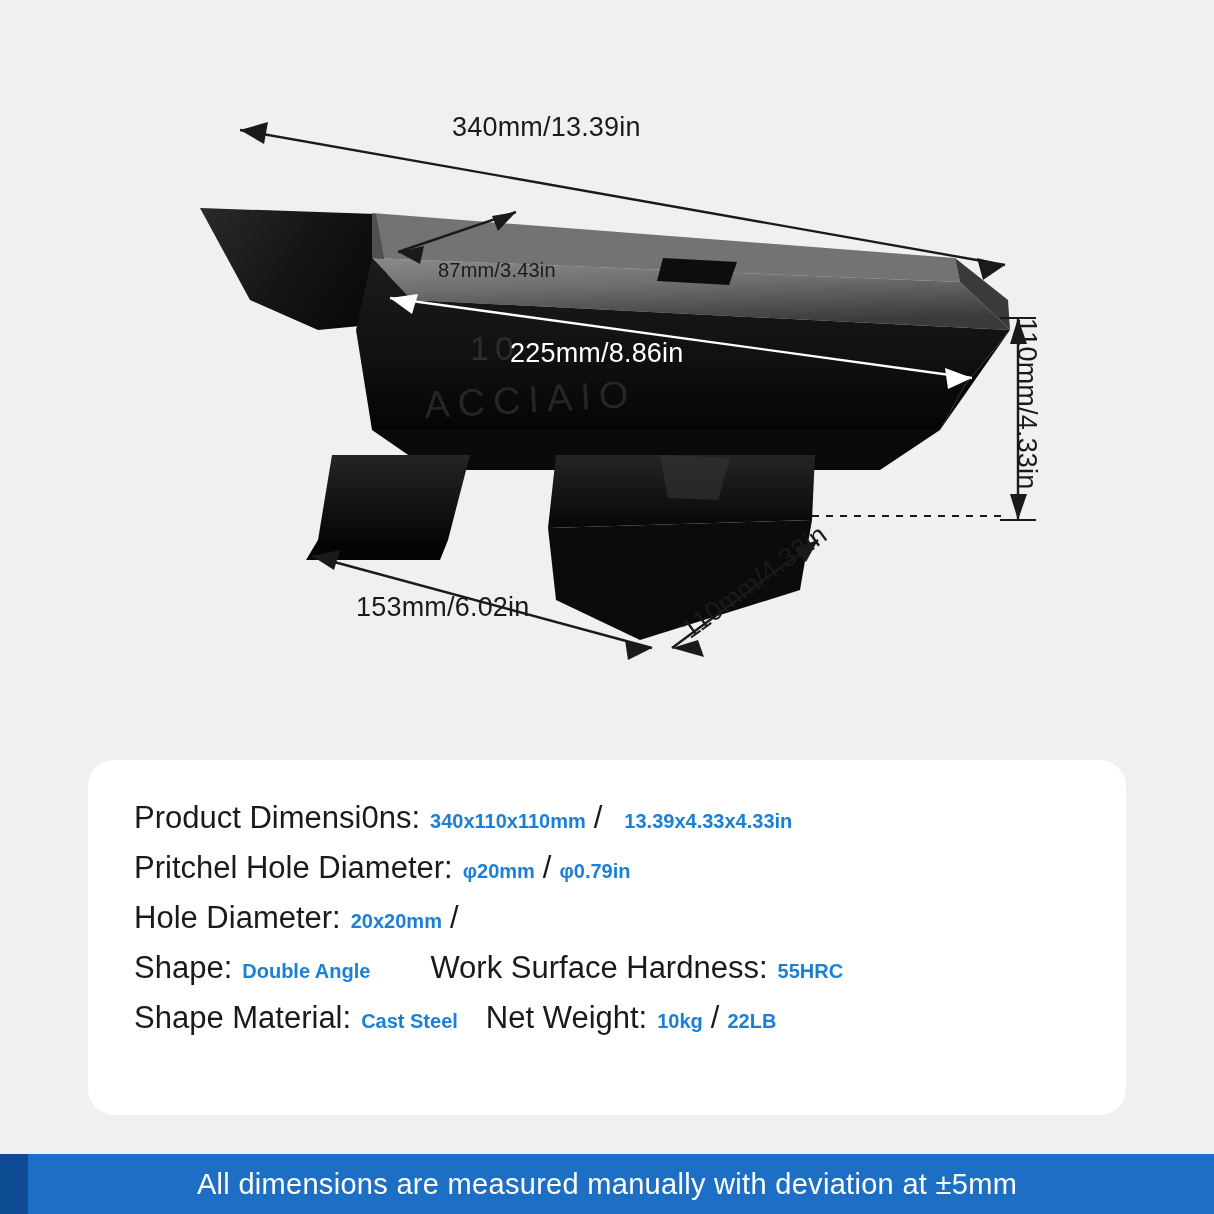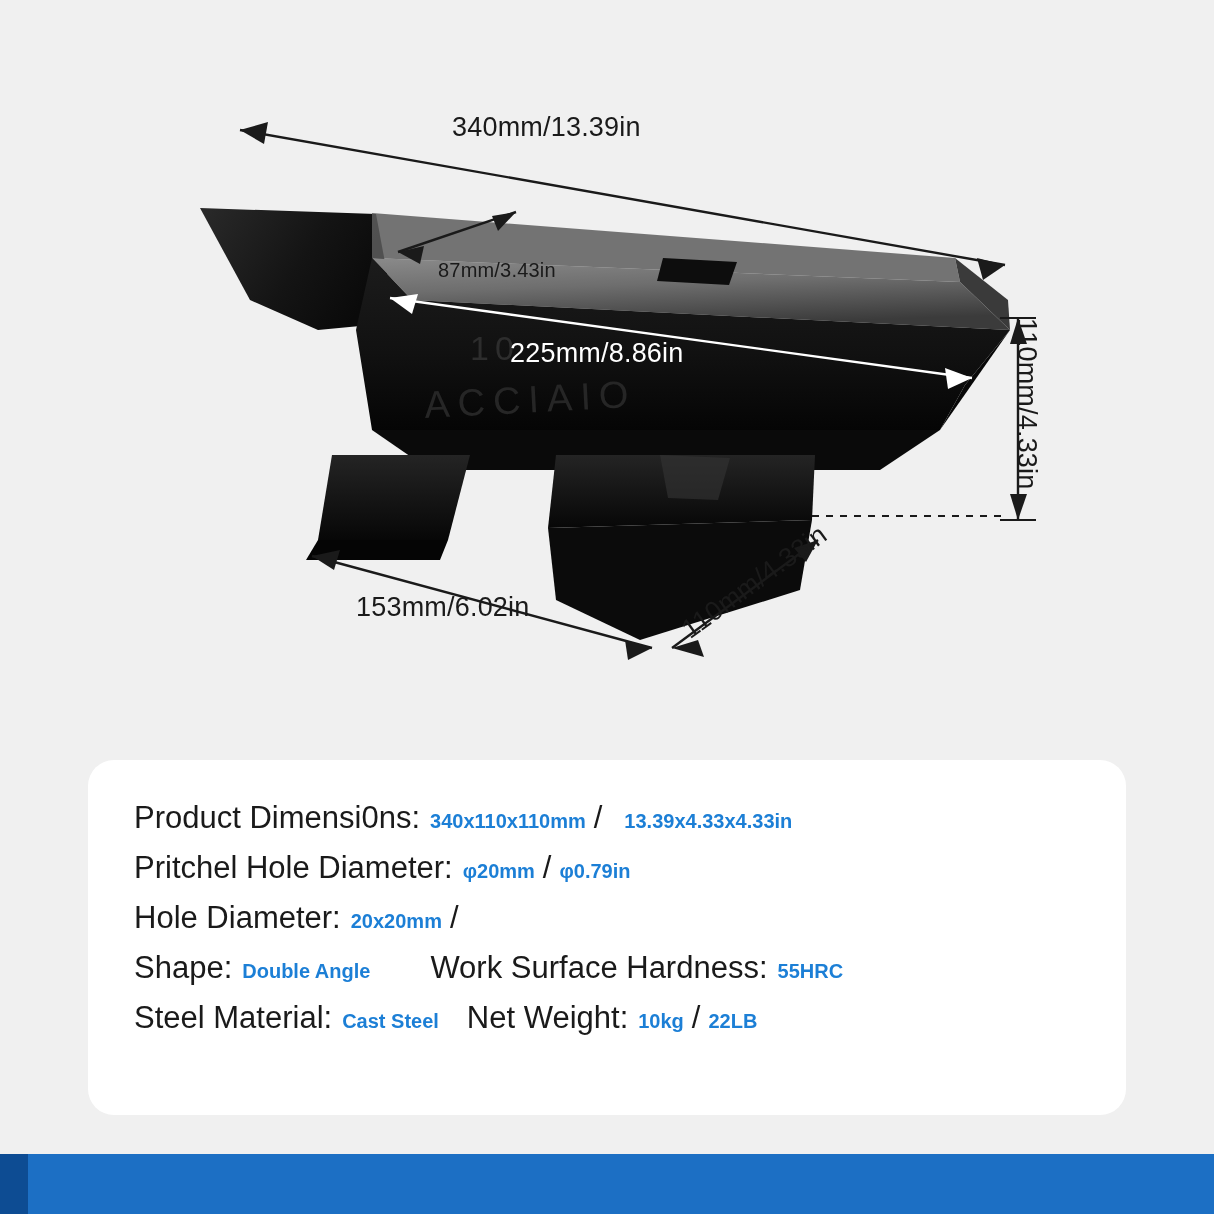--- a/index.html
+++ b/index.html
@@ -235,28 +235,29 @@
 
     <div class="spec-row">
       <span class="spec-label">Shape:</span>
       <span class="spec-value">Double Angle</span>
       <span class="spec-gap"></span>
       <span class="spec-label">Work Surface Hardness:</span>
       <span class="spec-value">55HRC</span>
     </div>
 
     <div class="spec-row">
-      <span class="spec-label">Steel Material:</span>
+      <span class="spec-label">Shape Material:</span>
       <span class="spec-value">Cast Steel</span>
       <span class="spec-gap" style="width:28px;"></span>
       <span class="spec-label">Net Weight:</span>
       <span class="spec-value">10kg</span>
       <span class="spec-sep">/</span>
       <span class="spec-value" style="margin-left:0;">22LB</span>
     </div>
 
   </div>
 
   <div id="footer-bar">
     <div id="footer-accent"></div>
+    <span class="footer-text">All dimensions are measured manually with deviation at ±5mm</span>
   </div>
 
 </div>
 
 </body></html>

